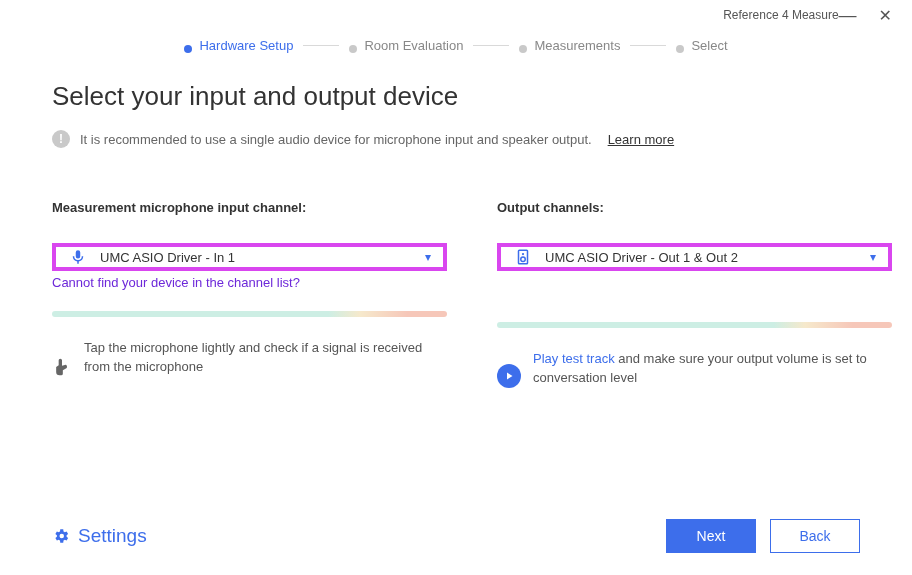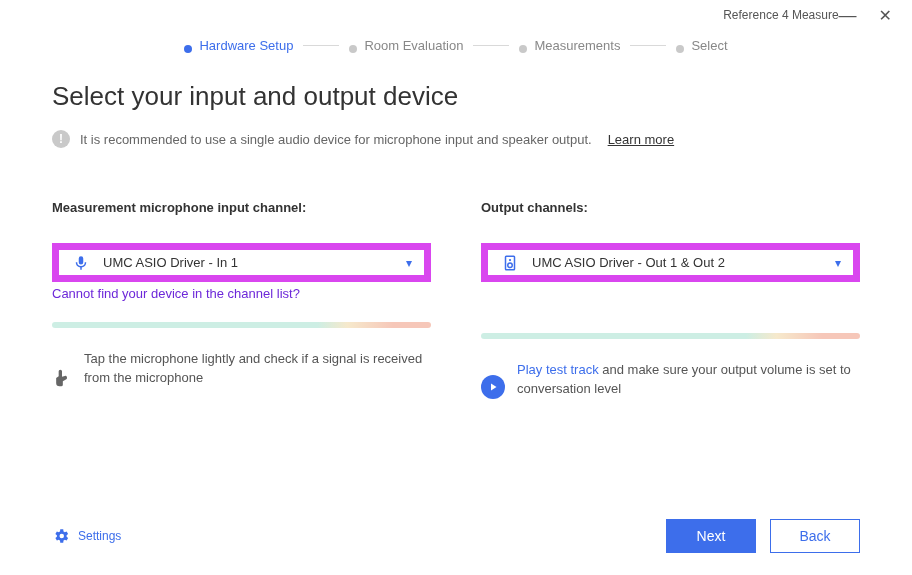--- a/index.html
+++ b/index.html
@@ -32,36 +32,36 @@
       margin-top: 8px;
       font-size: 13px;
     }
     .step { display: flex; align-items: flex-end; gap: 7px; }
     .dot { width: 8px; height: 8px; border-radius: 50%; background: #c9c9c9; display: inline-block; }
     .step.active .dot { background: #3d6eeb; }
     .step.active .step-label { color: #3d6eeb; }
     .step-label { color: #888; }
     .step-line { width: 36px; height: 1px; background: #d9d9d9; }
     
-    .content { padding: 28px 52px 0 52px; }
+    .content { padding: 28px 20px 0 52px; }
     h1 { font-size: 26px; font-weight: 400; color: #333; margin-bottom: 18px; }
     .info-row { display: flex; align-items: center; gap: 10px; color: #666; font-size: 13px; }
     .info-icon {
       width: 18px; height: 18px; border-radius: 50%; background: #c9c9c9;
       display: flex; align-items: center; justify-content: center;
       color: #fff; font-size: 12px; font-weight: bold;
     }
     .learn-more { color: #333; text-decoration: underline; cursor: pointer; margin-left: 6px; }
     
     .cols { display: flex; gap: 50px; margin-top: 52px; }
     .col { flex: 1; min-width: 0; }
     .label { font-size: 13px; color: #333; font-weight: 600; margin-bottom: 28px; }
     .dropdown {
-      border: 7px solid #d946ef;
-      height: 39px;
+      border: 4px solid #d946ef;
+      height: 28px;
       display: flex;
       align-items: center;
       padding: 0 12px;
       gap: 12px;
       cursor: pointer;
       position: relative;
     }
     .dropdown .dd-text { flex: 1; font-size: 13px; color: #333; }
     .dd-icon { width: 20px; height: 20px; display: flex; align-items: center; justify-content: center; color: #3d6eeb; }
     .chevron { color: #3d6eeb; font-size: 12px; }
@@ -84,21 +84,21 @@
     .play-link { color: #3d6eeb; cursor: pointer; }
     
     .footer {
       position: absolute;
       left: 0; right: 0; bottom: 0;
       padding: 16px 52px 22px 52px;
       display: flex;
       align-items: center;
       justify-content: space-between;
     }
-    .settings-link { display: flex; align-items: center; gap: 8px; color: #3d6eeb; font-size: 12px; cursor: pointer; }
+    .settings-link { display: flex; align-items: center; gap: 8px; color: #3d6eeb; font-size: 19px; cursor: pointer; }
     .settings-link svg { width: 18px; height: 18px; }
     .footer-buttons { display: flex; gap: 14px; }
     .btn {
       min-width: 90px; height: 34px;
       display: flex; align-items: center; justify-content: center;
       font-size: 14px; cursor: pointer;
       border: 1px solid transparent;
     }
     .btn-back { border-color: #3d6eeb; color: #3d6eeb; background: #fff; }
     .btn-next { background: #3d6eeb; color: #fff; }

